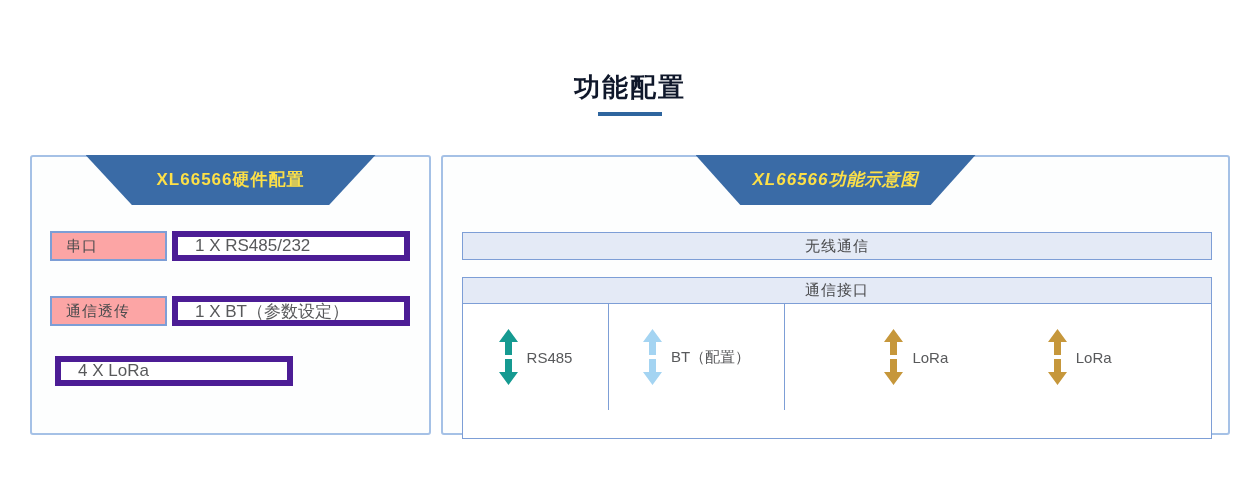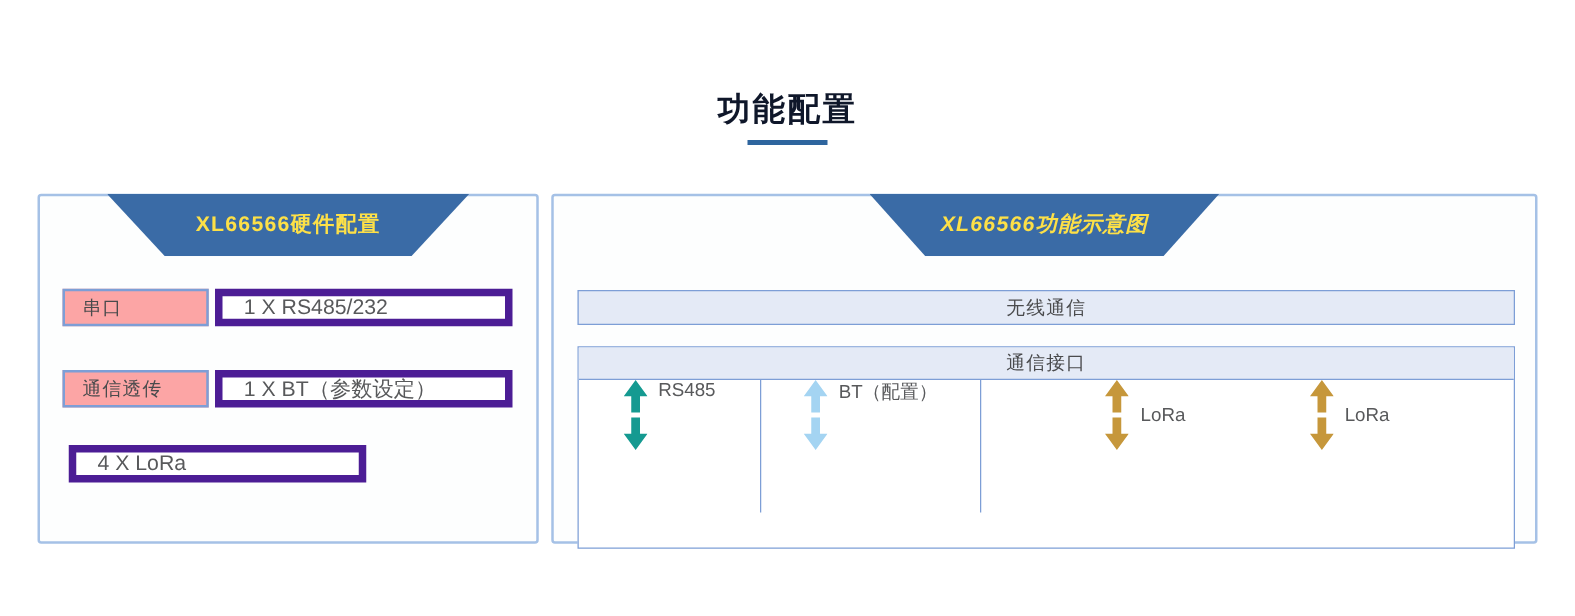--- a/index.html
+++ b/index.html
@@ -114,21 +114,21 @@
     height: 26px;
     background: #e4eaf6;
     border-bottom: 1px solid #7d9ed6;
     display: flex; align-items: center; justify-content: center;
     font-size: 15px;
     color: #4a4b4d;
     letter-spacing: 1px;
   }
   .interface-cells { display: flex; height: 106px; }
   .cell {
-    display: flex; align-items: flex-start; justify-content: center;
+    display: flex; align-items: center; justify-content: center;
     gap: 9px;
   }
   .cell-rs485 { width: 146px; border-right: 1px solid #7d9ed6; }
   .cell-bt    { width: 176px; border-right: 1px solid #7d9ed6; }
   .cell-lora  { flex: 1; justify-content: space-evenly; gap: 0; }
   .if-group { display: flex; align-items: center; gap: 9px; }
   .if-label { font-size: 15px; color: #58595b; }
   .arrow-svg { display: block; }
 </style>
 </head>

